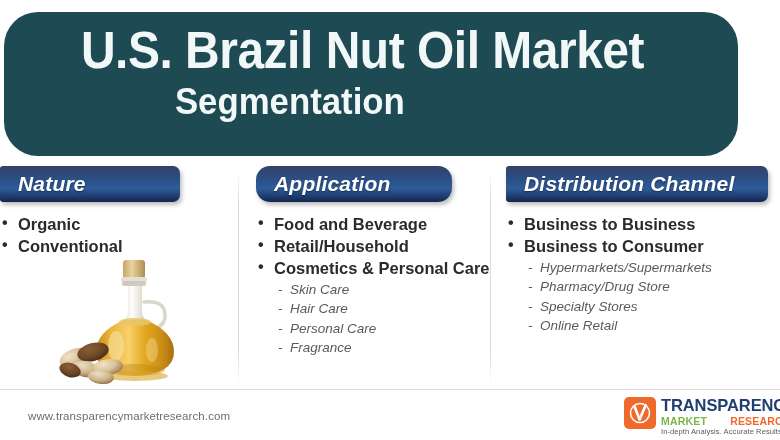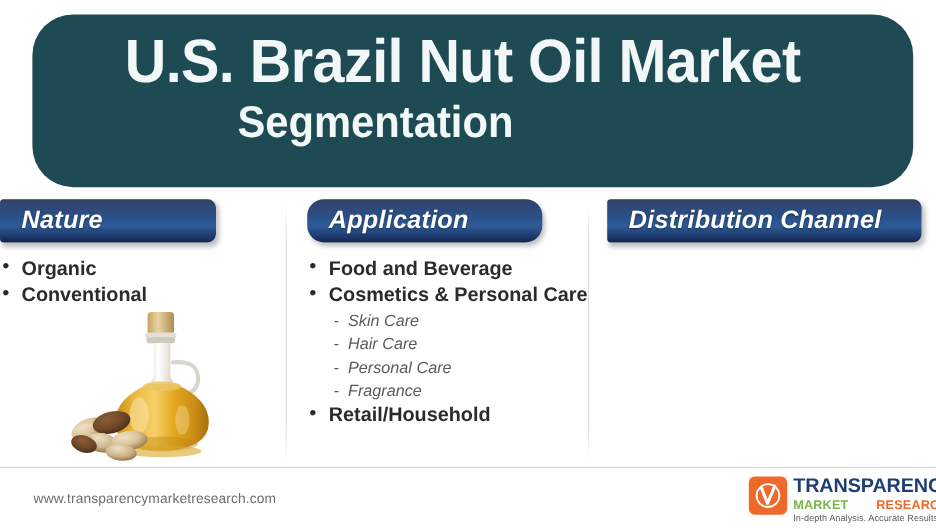--- a/index.html
+++ b/index.html
@@ -17,21 +17,21 @@
   .page {
     position: relative;
     width: 780px;
     height: 440px;
     background: #ffffff;
   }
 
   
   .title-banner {
     position: absolute;
-    left: 27px;
+    left: 4px;
     top: 12px;
     width: 734px;
     height: 144px;
     background: #1d4a53;
     border-radius: 34px;
     box-sizing: border-box;
     padding: 12px 28px 10px 28px;
   }
   .title-main {
     color: #f2f7f7;
@@ -341,37 +341,49 @@
         <ellipse cx="18" cy="112" rx="11" ry="7" transform="rotate(18 18 112)" fill="url(#nutB)"></ellipse>
       </svg>
     </div>
 
     <div class="col col-application">
       <div class="col-header hdr-application">
         <span class="col-header-text">Application</span>
       </div>
       <ul class="seg-list">
         <li class="seg-item">Food and Beverage</li>
+        <li class="seg-item">Retail/Household</li>
         <li class="seg-item">
           <span>Cosmetics &amp; Personal Care</span>
           <ul class="sub-list">
             <li class="sub-item">Skin Care</li>
             <li class="sub-item">Hair Care</li>
             <li class="sub-item">Personal Care</li>
             <li class="sub-item">Fragrance</li>
           </ul>
         </li>
-        <li class="seg-item">Retail/Household</li>
       </ul>
     </div>
 
     <div class="col col-distrib">
       <div class="col-header hdr-distrib">
         <span class="col-header-text">Distribution Channel</span>
       </div>
+      <ul class="seg-list">
+        <li class="seg-item">Business to Business</li>
+        <li class="seg-item">
+          <span>Business to Consumer</span>
+          <ul class="sub-list">
+            <li class="sub-item">Hypermarkets/Supermarkets</li>
+            <li class="sub-item">Pharmacy/Drug Store</li>
+            <li class="sub-item">Specialty Stores</li>
+            <li class="sub-item">Online Retail</li>
+          </ul>
+        </li>
+      </ul>
     </div>
 
   </div>
 
   <div class="footer-rule"></div>
   <div class="footer-url">www.transparencymarketresearch.com</div>
 
   <div class="logo">
     <div class="logo-mark">
       <svg width="24" height="24" viewBox="0 0 24 24">

